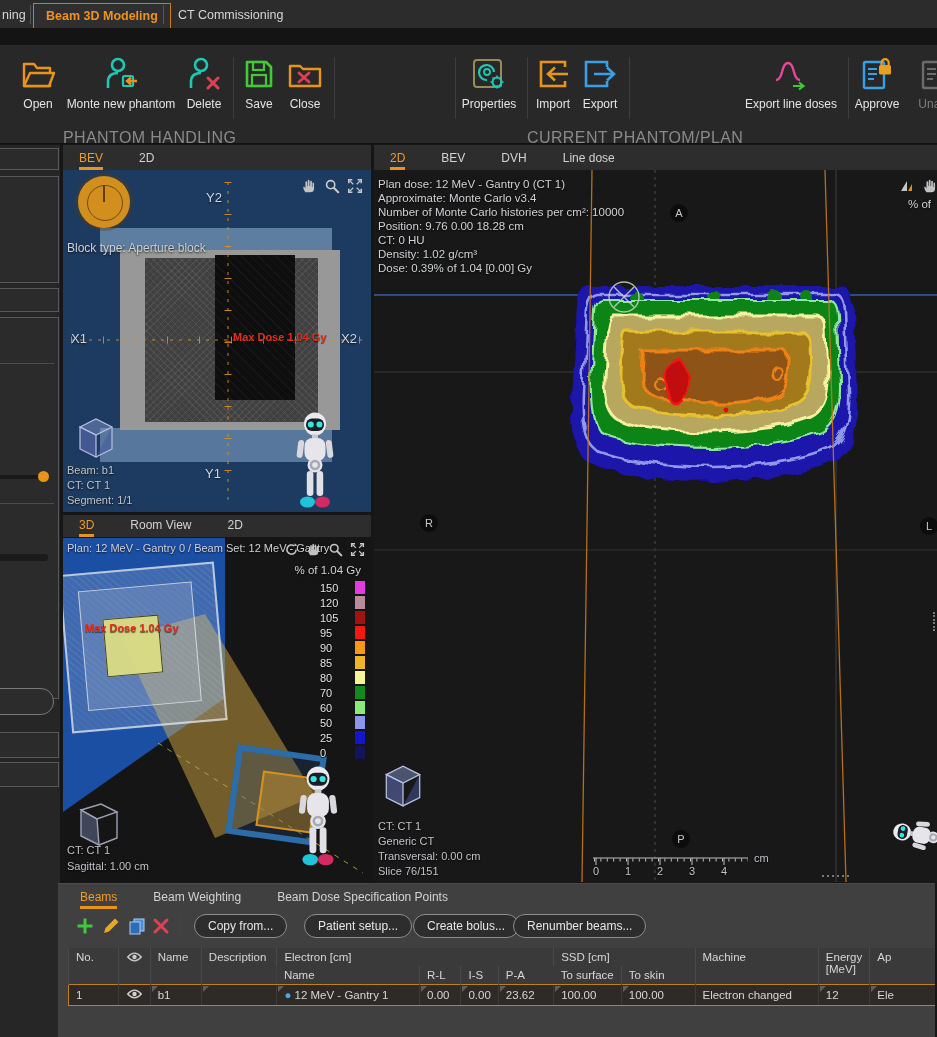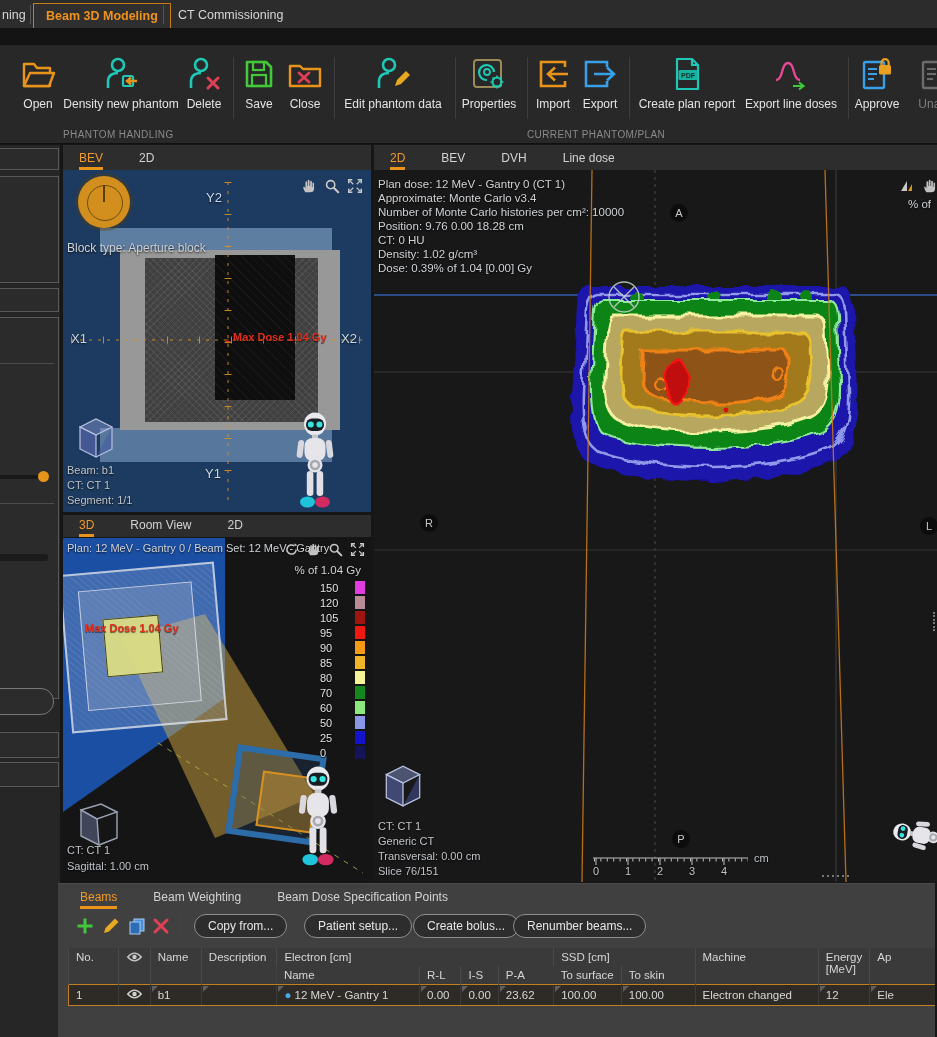--- a/index.html
+++ b/index.html
@@ -13,21 +13,21 @@
   .toptab.active{color:#f0921e;border:1px solid #c87d14;border-bottom:none;background:#2f2f2f;font-weight:bold}
   .toptab-sep{position:absolute;top:5px;width:1px;height:19px;background:#555}
   .darkstrip{left:0;top:28px;width:937px;height:17px;background:#141414}
   
   .toolbar{left:0;top:45px;width:937px;height:98px;background:#282828;border-bottom:1px solid #111}
   .tool{position:absolute;top:8px;text-align:center}
   .tool .ic{height:42px;display:flex;align-items:center;justify-content:center}
   .tool .lb{font-size:12px;color:#e4e4e4;margin-top:2px;white-space:nowrap}
   .tool.disabled .lb{color:#7c7c7c}
   .tbsep{position:absolute;top:12px;width:1px;height:62px;background:#3e3e3e}
-  .tbsection{position:absolute;top:84px;font-size:10px;color:#8a8a8a;letter-spacing:.4px;white-space:nowrap}
+  .tbsection{position:absolute;top:84px;font-size:16px;color:#8a8a8a;letter-spacing:.4px;white-space:nowrap}
   
   .ptabs{position:absolute;background:#2d2d2d;display:flex;align-items:flex-end;padding-left:16px;gap:36px;box-sizing:border-box}
   .ptab{font-size:12px;color:#d2d2d2;padding-bottom:5px;white-space:nowrap}
   .ptab.active{color:#f09a28;border-bottom:3px solid #e8941a;padding-bottom:2px}
   
   .sbox{position:absolute;border:1px solid #585858;background:#2b2b2b}
   .shr{position:absolute;height:1px;background:#4c4c4c}
   
   .bevvp{left:63px;top:170px;width:308px;height:342px;background:#1d3b60;overflow:hidden}
   .vp3d{left:63px;top:538px;width:308px;height:344px;background:#151515;overflow:hidden}
@@ -127,21 +127,21 @@
 
   <div class="tool" style="left:56px;width:130px">
     <div class="ic">
       <svg width="40" height="36" viewBox="0 0 40 36">
           <circle cx="17" cy="9" r="6" fill="none" stroke="#1ec8b4" stroke-width="2.6"></circle>
           <path d="M7 32 v-6 q0-9 10-9" fill="none" stroke="#1ec8b4" stroke-width="2.6"></path>
           <rect x="22" y="20" width="10" height="10" rx="1.5" fill="none" stroke="#1ec8b4" stroke-width="2.2"></rect>
           <path d="M36 25 h-9 M30 21.5 l-4 3.5 4 3.5" fill="none" stroke="#e8941a" stroke-width="2.4"></path>
         </svg>
     </div>
-      <div class="lb">Density new phantom</div>
+      <div class="lb">Monte new phantom</div>
   </div>
 
   <div class="tool" style="left:180px;width:48px">
     <div class="ic">
       <svg width="38" height="36" viewBox="0 0 38 36">
           <circle cx="16" cy="9" r="6" fill="none" stroke="#1ec8b4" stroke-width="2.6"></circle>
           <path d="M6 32 v-6 q0-9 10-9" fill="none" stroke="#1ec8b4" stroke-width="2.6"></path>
           <path d="M23 22 l10 10 M33 22 l-10 10" stroke="#e04055" stroke-width="3" stroke-linecap="round"></path>
         </svg>
     </div>
@@ -166,30 +166,20 @@
       <svg width="38" height="34" viewBox="0 0 38 34">
           <path d="M4 9 h10 l3 3 h17 v17 H4 z" fill="none" stroke="#e8941a" stroke-width="2.4" stroke-linejoin="round"></path>
           <path d="M13 16 l10 9 M23 16 l-10 9" stroke="#e04055" stroke-width="2.8" stroke-linecap="round"></path>
         </svg>
     </div>
       <div class="lb">Close</div>
   </div>
 
   <div class="tbsep" style="left:334px"></div>
 
-  <div class="tool" style="left:337px;width:112px">
-    <div class="ic">
-      <svg width="40" height="36" viewBox="0 0 40 36">
-          <circle cx="16" cy="9" r="6" fill="none" stroke="#1ec8b4" stroke-width="2.6"></circle>
-          <path d="M6 32 v-6 q0-9 10-9" fill="none" stroke="#1ec8b4" stroke-width="2.6"></path>
-          <path d="M22 30 l2-6 9-9 4 4 -9 9 z" fill="#e8a820"></path>
-        </svg>
-    </div>
-      <div class="lb">Edit phantom data</div>
-  </div>
 
   <div class="tbsep" style="left:455px"></div>
 
   <div class="tool" style="left:457px;width:64px">
     <div class="ic">
       <svg width="38" height="36" viewBox="0 0 38 36">
           <rect x="4" y="4" width="27" height="27" rx="3" fill="none" stroke="#9a8a58" stroke-width="2"></rect>
           <path d="M24 16 a7.5 7.5 0 1 0 -7 8" fill="none" stroke="#1ec8b4" stroke-width="2.2"></path>
           <circle cx="17" cy="16" r="3" fill="none" stroke="#1ec8b4" stroke-width="1.8"></circle>
           <circle cx="27" cy="26" r="4.5" fill="none" stroke="#1ec8b4" stroke-width="2"></circle>
@@ -216,31 +206,20 @@
       <svg width="36" height="34" viewBox="0 0 36 34">
           <path d="M25 10 V5 H4 v24 h21 v-5" fill="none" stroke="#38a0e8" stroke-width="2.6"></path>
           <path d="M12 17 h20 M25 10.5 L32 17 l-7 6.5" fill="none" stroke="#38a0e8" stroke-width="2.6"></path>
         </svg>
     </div>
       <div class="lb">Export</div>
   </div>
 
   <div class="tbsep" style="left:629px"></div>
 
-  <div class="tool" style="left:631px;width:112px">
-    <div class="ic">
-      <svg width="36" height="36" viewBox="0 0 36 36">
-          <path d="M8 3 h15 l6 6 v24 H8 z" fill="none" stroke="#1ec8b4" stroke-width="2.2" stroke-linejoin="round"></path>
-          <path d="M23 3 v6 h6" fill="none" stroke="#1ec8b4" stroke-width="2.2"></path>
-          <rect x="9.5" y="14" width="19" height="10" rx="1.5" fill="#18b4a2"></rect>
-          <text x="19" y="21.5" text-anchor="middle" font-size="7" font-weight="bold" fill="#0c2824">PDF</text>
-        </svg>
-    </div>
-      <div class="lb">Create plan report</div>
-  </div>
 
   <div class="tool" style="left:739px;width:104px">
     <div class="ic">
       <svg width="40" height="36" viewBox="0 0 40 36">
           <path d="M5 24 q4 0 6-8 q2-9 6-9 t6 9 q2 8 6 8" fill="none" stroke="#e84898" stroke-width="2.4"></path>
           <path d="M22 30 h10 M28 26.5 l4.5 3.5 -4.5 3.5" fill="none" stroke="#3ec83c" stroke-width="2.2"></path>
         </svg>
     </div>
       <div class="lb">Export line doses</div>
   </div>

